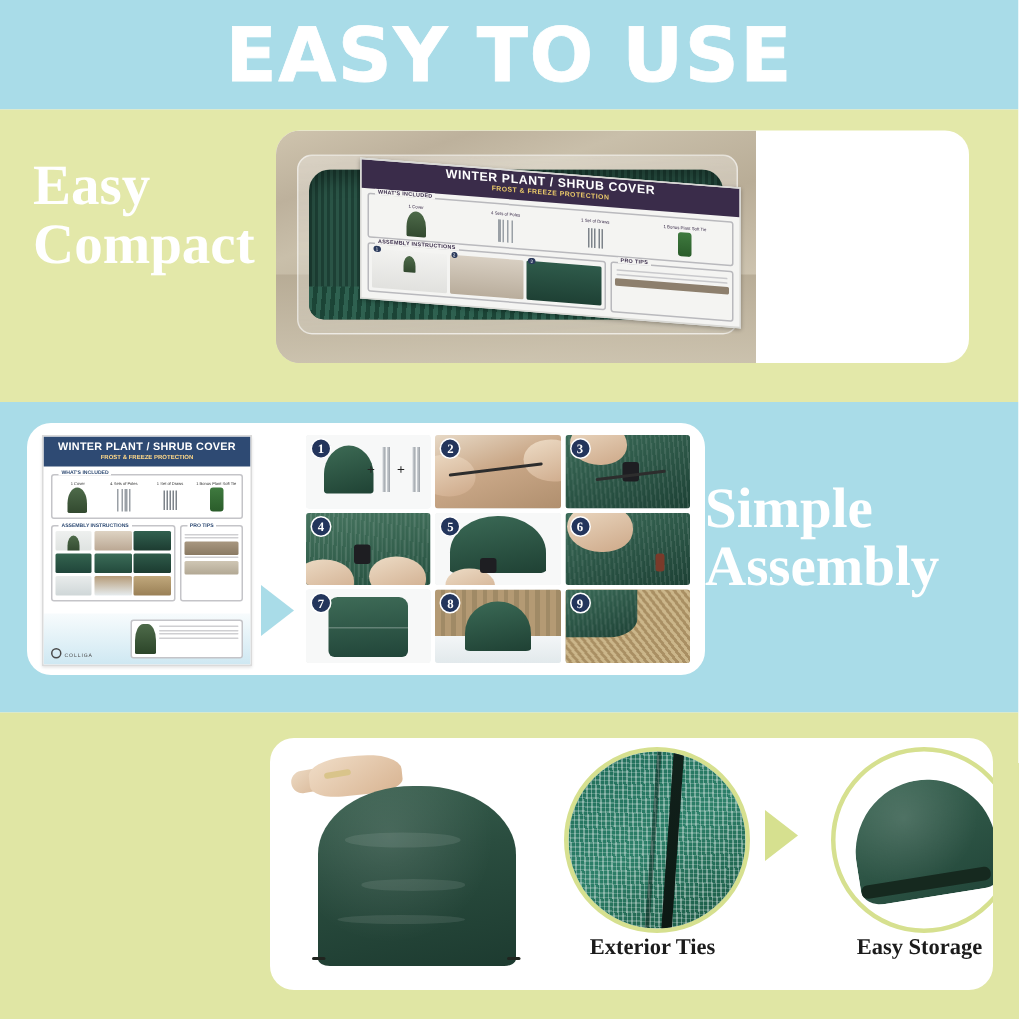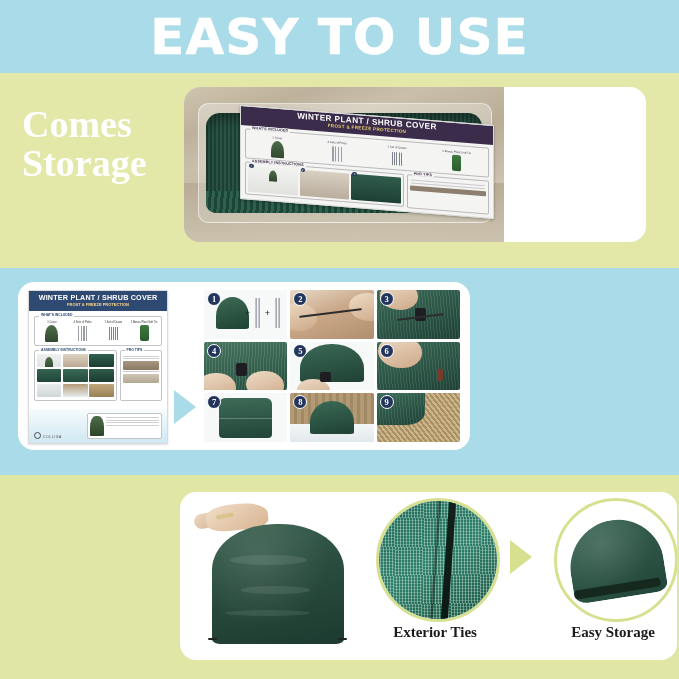--- a/index.html
+++ b/index.html
@@ -40,21 +40,21 @@
   .head-compact{left:22px;top:105px;width:175px;font-size:38px;text-align:left;}
   .head-assembly{left:470px;top:320px;width:200px;font-size:38px;text-align:left;}
   .head-store{left:22px;top:500px;width:170px;font-size:38px;text-align:left;}
 
   
   .card{
     position:absolute;background:#ffffff;border-radius:16px;overflow:hidden;
   }
   .card-compact{left:184px;top:87px;width:462px;height:155px;}
   .card-assembly{left:18px;top:282px;width:452px;height:168px;}
-  .card-store{left:180px;top:492px;width:482px;height:168px;padding-left:15px;}
+  .card-store{left:180px;top:492px;width:482px;height:168px;}
 
   
   .pkg-photo{
     position:absolute;left:0;top:0;width:320px;height:155px;
     background:
       linear-gradient(160deg,#cfc4ae 0%,#bdb19c 18%,#c9bfaa 32%,#b9ad97 55%,#cdc3af 78%,#b7ab95 100%);
     overflow:hidden;
   }
   .pkg-ground{
     position:absolute;left:0;bottom:0;width:100%;height:38%;
@@ -351,21 +351,21 @@
 </style>
 </head>
 <body>
 
 <div class="page">
 
   <div class="band band-header"></div>
   <div class="header-title">EASY TO USE</div>
 
   <div class="band band-compact"></div>
-  <div class="sec-head head-compact">Comes Storage</div>
+  <div class="sec-head head-compact">Easy Compact</div>
 
   <div class="card card-compact">
 
     <div class="pkg-photo">
       <div class="pkg-ground"></div>
       <div class="pkg-bag"></div>
       <div class="pkg-fabric"></div>
       <div class="pkg-fabric-edge"></div>
 
       <div class="pkg-label">
@@ -427,20 +427,21 @@
             <div class="pro-line"></div>
             <div class="pro-chip"></div>
           </div>
         </div>
       </div>
     </div>
 
   </div>
 
   <div class="band band-assembly"></div>
+  <div class="sec-head head-assembly">Simple Assembly</div>
 
   <div class="card card-assembly">
 
     <div class="inst-card">
       <div class="ic-head">
         <div class="ic-title">WINTER PLANT / SHRUB COVER</div>
         <div class="ic-sub">FROST &amp; FREEZE PROTECTION</div>
       </div>
 
       <div class="ic-sect">

